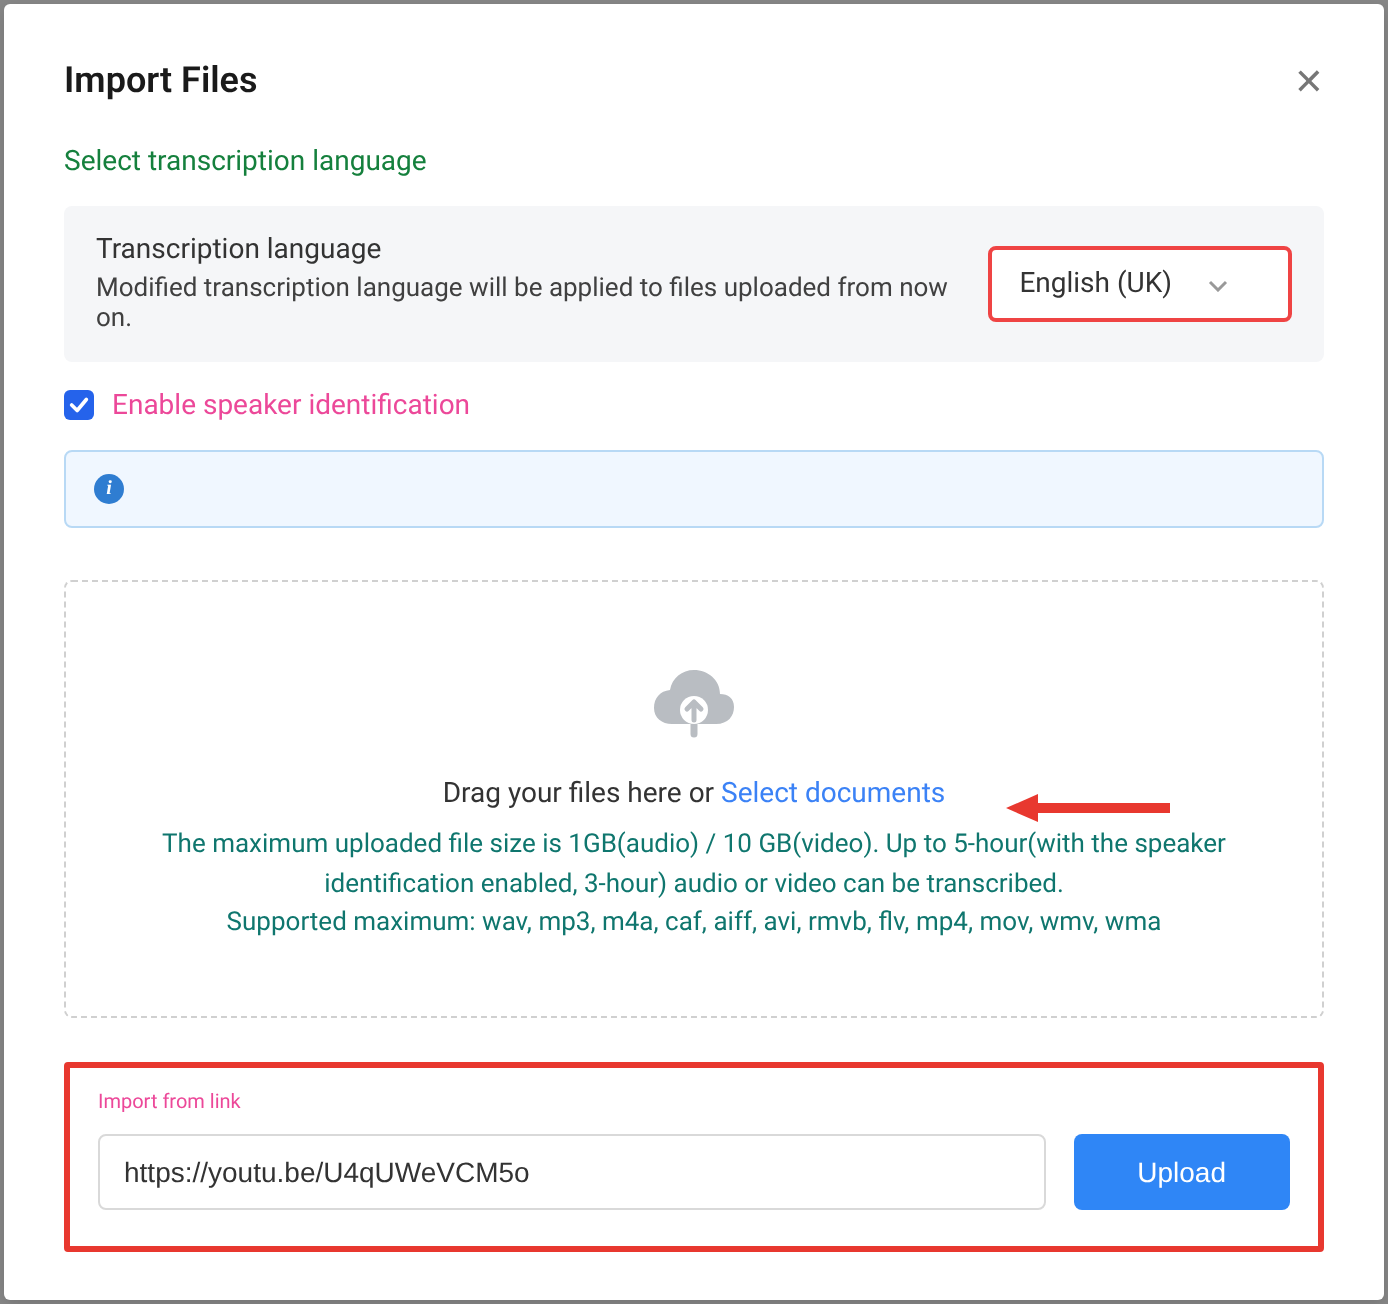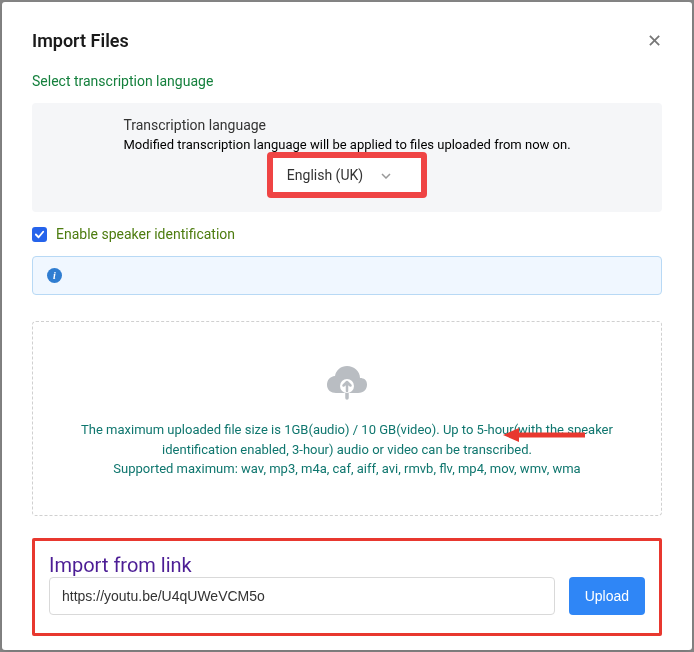--- a/index.html
+++ b/index.html
@@ -2,42 +2,42 @@
 <html><head>
 <meta charset="utf-8">
 <style>
 * { box-sizing: border-box; margin: 0; padding: 0; }
 body { font-family: -apple-system, BlinkMacSystemFont, "Segoe UI", Roboto, Helvetica, Arial, sans-serif; background: #888; display: flex; align-items: center; justify-content: center; width: 694px; height: 652px; }
 .modal { background: #fff; width: 690px; height: 648px; border-radius: 3px; padding: 28px 30px; position: relative; box-shadow: 0 2px 8px rgba(0,0,0,0.15); }
 .header { display: flex; justify-content: space-between; align-items: center; margin-bottom: 22px; }
 .title { font-size: 18px; font-weight: 600; color: #1a1a1a; }
 .close-btn { font-size: 18px; color: #777; cursor: pointer; background: none; border: none; line-height: 1; }
 .subtitle { font-size: 14px; color: #15803d; margin-bottom: 14px; }
-.lang-box { background: #f5f6f8; border-radius: 4px; padding: 14px 16px; display: flex; justify-content: space-between; align-items: center; margin-bottom: 14px; flex-direction: column; }
+.lang-box { background: #f5f6f8; border-radius: 4px; padding: 14px 16px; display: flex; justify-content: space-between; align-items: center; margin-bottom: 14px; }
 .lang-left { flex: 1; }
 .lang-label { font-size: 14px; color: #333; margin-bottom: 4px; }
-.lang-help { font-size: 13px; color: #000000; }
-.lang-select { background: #fff; border: 6px solid #ef4444; border-radius: 4px; padding: 9px 30px 9px 14px; font-size: 14px; color: #333; cursor: pointer; position: relative; min-width: 150px; display: flex; align-items: center; justify-content: space-between; }
+.lang-help { font-size: 13px; color: #404040; }
+.lang-select { background: #fff; border: 2px solid #ef4444; border-radius: 4px; padding: 9px 30px 9px 14px; font-size: 14px; color: #333; cursor: pointer; position: relative; min-width: 150px; display: flex; align-items: center; justify-content: space-between; }
 .chevron { font-size: 12px; color: #999; margin-left: 18px; }
-.checkbox-row { display: flex; align-items: center; font-size: 14px; color: #4d7c0f; margin-bottom: 14px; }
+.checkbox-row { display: flex; align-items: flex-start; font-size: 14px; color: #ec4899; margin-bottom: 14px; }
 .checkbox { width: 15px; height: 15px; background: #2563eb; border-radius: 3px; margin-right: 9px; display: flex; align-items: center; justify-content: center; cursor: pointer; }
 .checkbox svg { width: 11px; height: 11px; }
 .info-banner { background: #f0f7ff; border: 1px solid #b8d9f5; border-radius: 4px; padding: 11px 14px; display: flex; align-items: center; font-size: 13px; color: #333; margin-bottom: 26px; }
 .info-icon { width: 15px; height: 15px; background: #2f7dd1; border-radius: 50%; color: #fff; font-size: 10px; font-weight: bold; font-style: italic; display: flex; align-items: center; justify-content: center; margin-right: 12px; flex-shrink: 0; font-family: Georgia, serif; }
 .dropzone { border: 1px dashed #d0d0d0; border-radius: 4px; padding: 40px 20px 36px; text-align: center; margin-bottom: 22px; position: relative; }
 .cloud-icon { display: inline-block; margin-bottom: 14px; }
 .drop-text { font-size: 14px; color: #333; margin-bottom: 8px; }
 .drop-text .link { color: #3b82f6; cursor: pointer; }
 .limits { font-size: 13px; color: #0f766e; line-height: 1.5; }
 .arrow-annotation { position: absolute; top: 104px; right: 76px; }
 .import-section { border: 3px solid #e8382f; border-radius: 2px; padding: 12px 14px 18px; }
-.import-label { font-size: 20px; color: #4c1d95; }
+.import-label { font-size: 10px; color: #ec4899; margin-bottom: 10px; }
 .import-row { display: flex; gap: 14px; }
 .url-input { flex: 1; border: 1px solid #d9d9d9; border-radius: 4px; padding: 10px 12px; font-size: 14px; color: #333; }
-.upload-btn { background: #2f86f6; color: #fff; border: none; border-radius: 4px; padding: 10px 16px; font-size: 14px; cursor: pointer; }
+.upload-btn { background: #2f86f6; color: #fff; border: none; border-radius: 4px; padding: 10px 32px; font-size: 14px; cursor: pointer; }
 </style>
 </head>
 <body>
 
 <div class="modal">
   <div class="header">
     <div class="title">Import Files</div>
     <button class="close-btn">
       <span>✕</span>
     </button>
@@ -75,20 +75,23 @@
 
   <div class="dropzone">
     <div class="cloud-icon">
       <svg width="46" height="40" viewBox="0 0 46 40">
         <path d="M 36 16 C 36 9 30 4 23 4 C 17 4 12 8 11 14 C 6 14.5 3 18 3 23 C 3 28 7 31 12 31 L 34 31 C 40 31 43 27 43 22.5 C 43 18 40 16 36 16 Z" fill="#b9bdc2"></path>
         <path d="M 23 36 L 23 22 M 18 27 L 23 22 L 28 27" stroke="#b9bdc2" stroke-width="3.5" fill="none" stroke-linecap="round" stroke-linejoin="round"></path>
         <circle cx="23" cy="24" r="7" fill="#fff"></circle>
         <path d="M 23 29 L 23 20 M 19.5 23.5 L 23 20 L 26.5 23.5" stroke="#b9bdc2" stroke-width="2.5" fill="none" stroke-linecap="round" stroke-linejoin="round"></path>
       </svg>
     </div>
+    <div class="drop-text">
+      <span>Drag your files here or  </span><span class="link">Select documents</span>
+    </div>
     <div class="limits">The maximum uploaded file size is 1GB(audio) / 10 GB(video). Up to 5-hour(with the speaker identification enabled, 3-hour) audio or video can be transcribed.</div>
     <div class="limits">Supported maximum: wav, mp3, m4a, caf, aiff, avi, rmvb, flv, mp4, mov, wmv, wma</div>
     <div class="arrow-annotation">
       <svg width="82" height="18" viewBox="0 0 82 18">
         <line x1="82" y1="9" x2="14" y2="9" stroke="#e8382f" stroke-width="5"></line>
         <polygon points="0,9 16,2 16,16" fill="#e8382f"></polygon>
       </svg>
     </div>
   </div>
 

